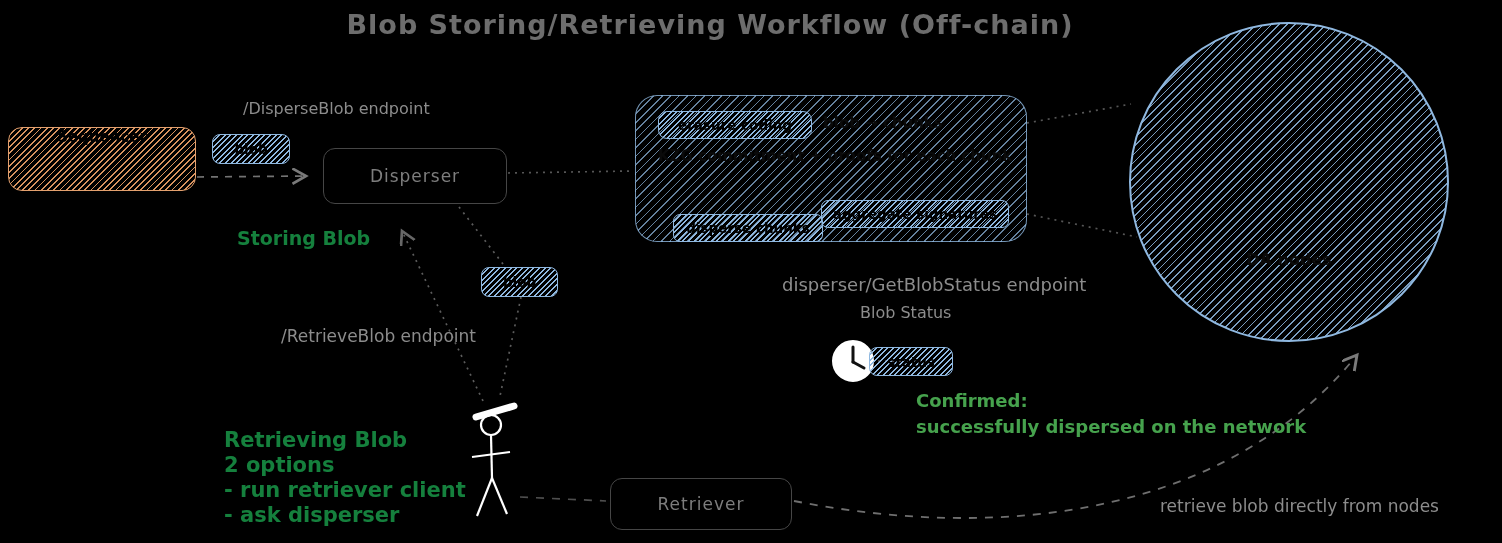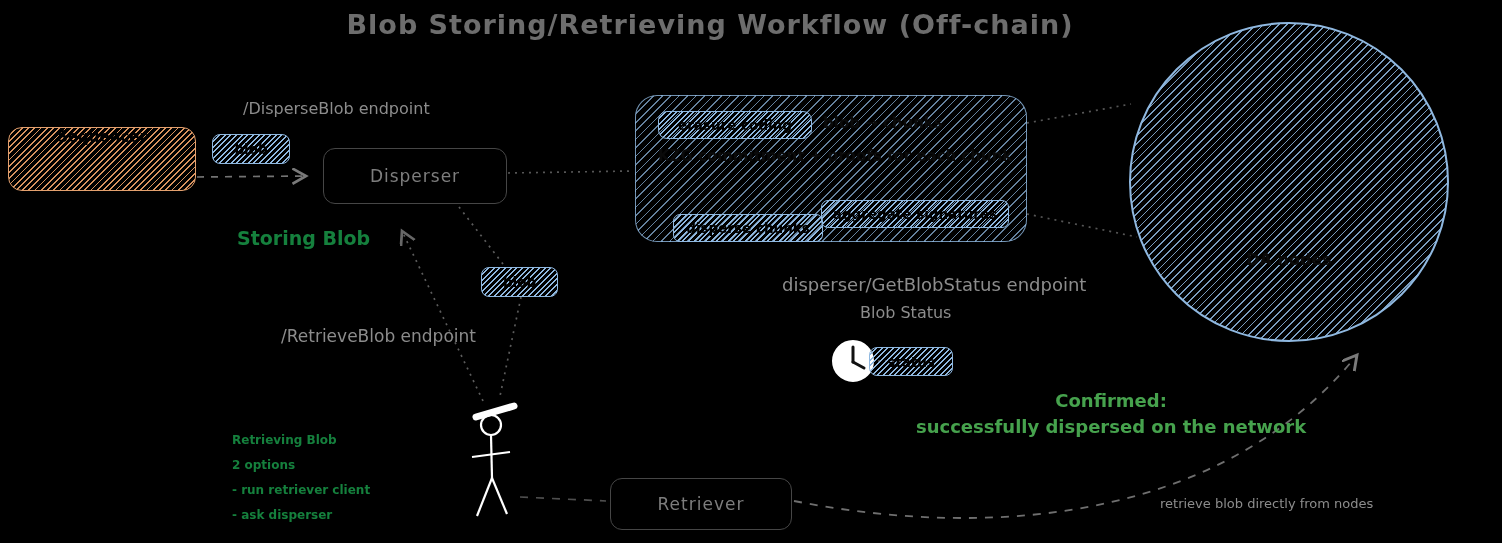--- a/index.html
+++ b/index.html
@@ -154,37 +154,37 @@
     <div class="circle-label">DA nodes</div>
   </div>
 
   <div class="abs gray-label" style="left:782px;top:274px;font-size:18px;">disperser/GetBlobStatus endpoint</div>
   <div class="abs gray-label" style="left:860px;top:303px;font-size:16px;">Blob Status</div>
 
   <div class="abs chip" style="left:869px;top:347px;width:82px;height:27px;">
     <span>status</span>
   </div>
 
-  <div class="abs green-text" style="left:916px;top:388px;font-size:18px;line-height:26px;text-align:center;">
+  <div class="abs green-text" style="left:916px;top:388px;font-size:18px;line-height:26px;">
     <div>Confirmed:</div>
     <div>successfully dispersed on the network</div>
   </div>
 
   <div class="abs gray-label" style="left:281px;top:326px;font-size:17px;">/RetrieveBlob endpoint</div>
 
   <div class="abs chip" style="left:481px;top:267px;width:75px;height:28px;">
     <span>blob</span>
   </div>
 
-  <div class="abs blue-text" style="left:232px;top:428px;font-size:12px;line-height:25px;">
+  <div class="abs blue-text" style="left:224px;top:428px;font-size:21px;line-height:25px;">
     <div>Retrieving Blob</div>
     <div>2 options</div>
     <div>- run retriever client</div>
     <div>- ask disperser</div>
   </div>
 
   <div class="abs node-outline" style="left:610px;top:478px;width:180px;height:50px;">
     <span>Retriever</span>
   </div>
 
-  <div class="abs gray-label" style="left:1160px;top:496px;font-size:13px;">retrieve blob directly from nodes</div>
+  <div class="abs gray-label" style="left:1160px;top:496px;font-size:17px;">retrieve blob directly from nodes</div>
 
 </div>
 
 </body></html>

